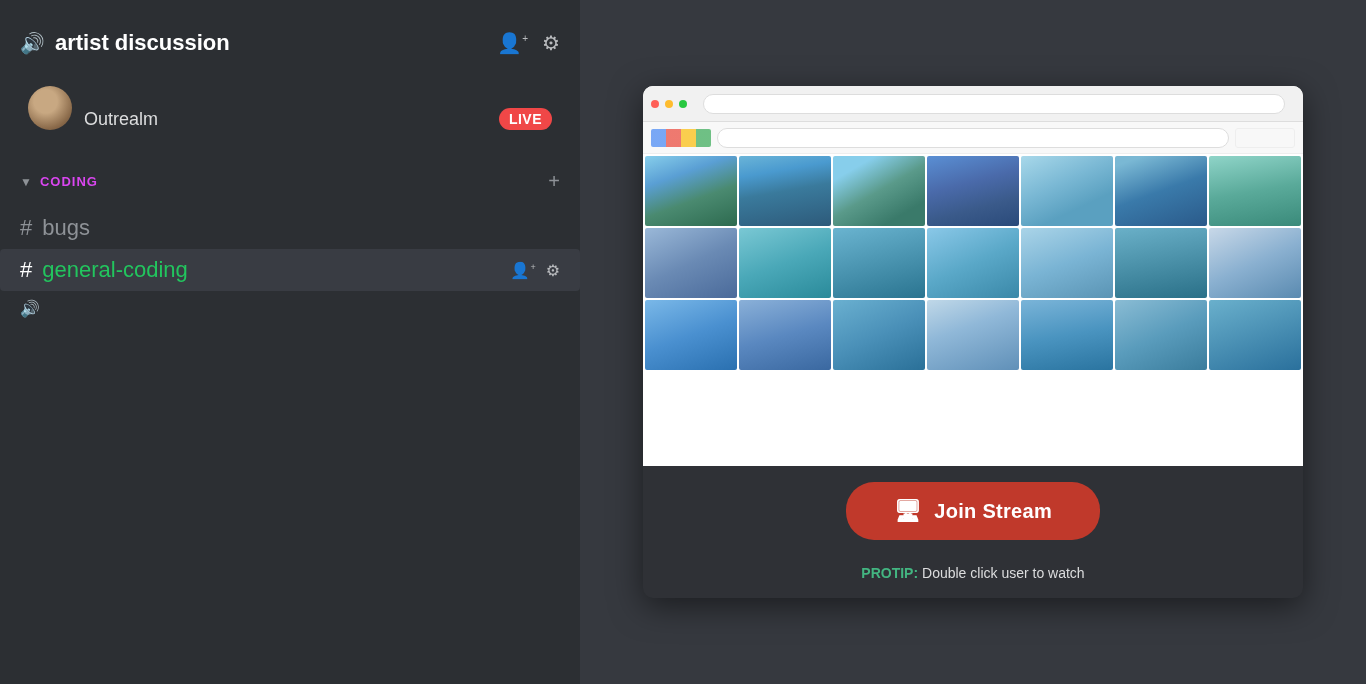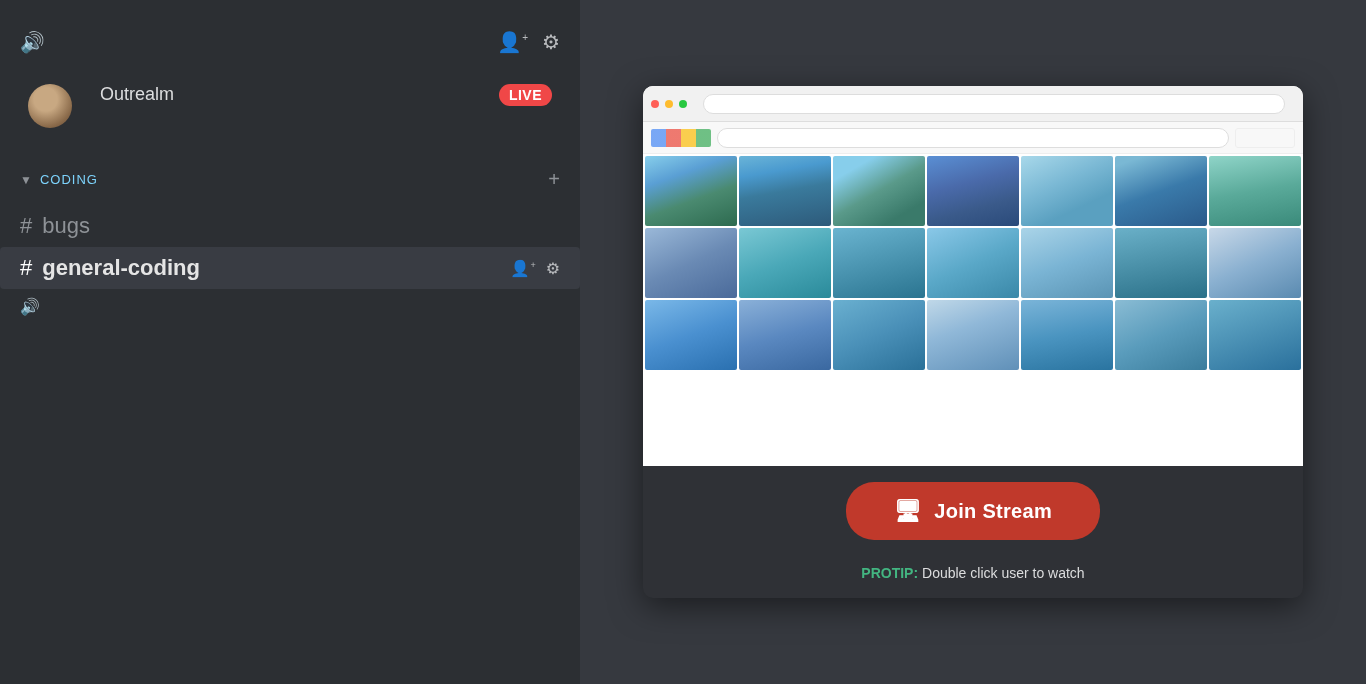--- a/index.html
+++ b/index.html
@@ -52,22 +52,22 @@
       font-size: 20px;
     }
 
     
     .voice-users {
       padding: 4px 20px;
       margin-bottom: 20px;
     }
     .voice-user-item {
       display: flex;
-      align-items: flex-start;
-      gap: 28px;
+      align-items: flex-end;
+      gap: 12px;
       padding: 6px 8px;
       border-radius: 4px;
     }
     .avatar {
       width: 44px;
       height: 44px;
       border-radius: 50%;
       background: #555;
       overflow: hidden;
       flex-shrink: 0;
@@ -97,23 +97,23 @@
 
     
     .category-row {
       display: flex;
       align-items: center;
       justify-content: space-between;
       padding: 10px 20px;
       margin-bottom: 4px;
     }
     .category-label {
-      color: #7dd3fc;
+      color: #d946ef;
       font-size: 13px;
-      font-weight: 400;
+      font-weight: 700;
       letter-spacing: 1px;
       text-transform: uppercase;
     }
     .category-add {
       color: #8e9297;
       font-size: 20px;
       cursor: pointer;
     }
     .chevron {
       color: #8e9297;
@@ -140,22 +140,22 @@
       font-weight: 400;
       line-height: 1;
     }
     .channel-name {
       color: #8e9297;
       font-size: 22px;
       font-weight: 500;
       flex: 1;
     }
     .channel-item.active .channel-name {
-      color: #e5e5e5;
-      font-weight: 700;
+      color: #22c55e;
+      font-weight: 400;
     }
     .channel-item.active .channel-hash {
       color: #ffffff;
     }
     .channel-actions {
       display: flex;
       gap: 10px;
       align-items: center;
     }
     .channel-action-icon {
@@ -315,20 +315,21 @@
     }
   </style>
 </head>
 <body>
 
 <div class="sidebar">
 
   <div class="channel-header">
     <div class="channel-header-left">
       <span class="speaker-icon">🔊</span>
+      <span class="channel-header-title">artist discussion</span>
     </div>
     <div class="channel-header-icons">
       <span class="icon-btn">👤<sup style="font-size:10px">+</sup></span>
       <span class="icon-btn">⚙</span>
     </div>
   </div>
 
   <div class="voice-users">
 
     <div class="voice-user-item">

